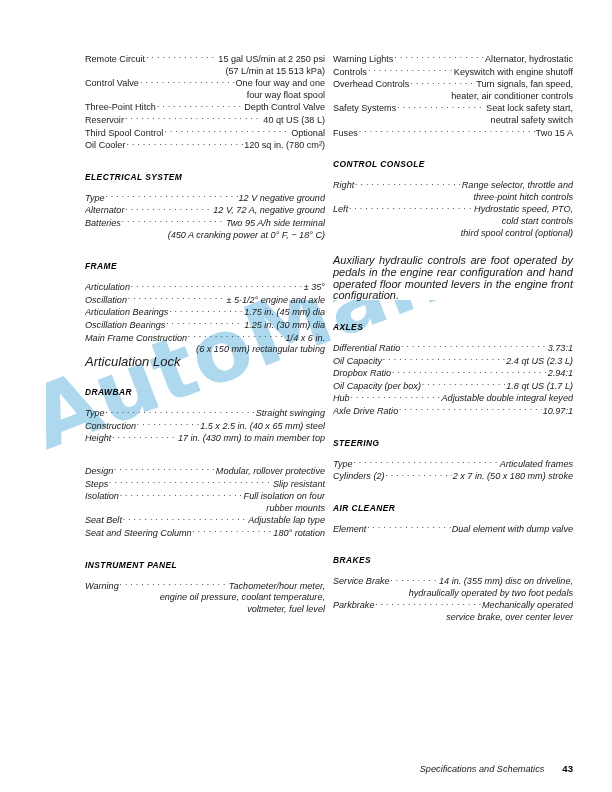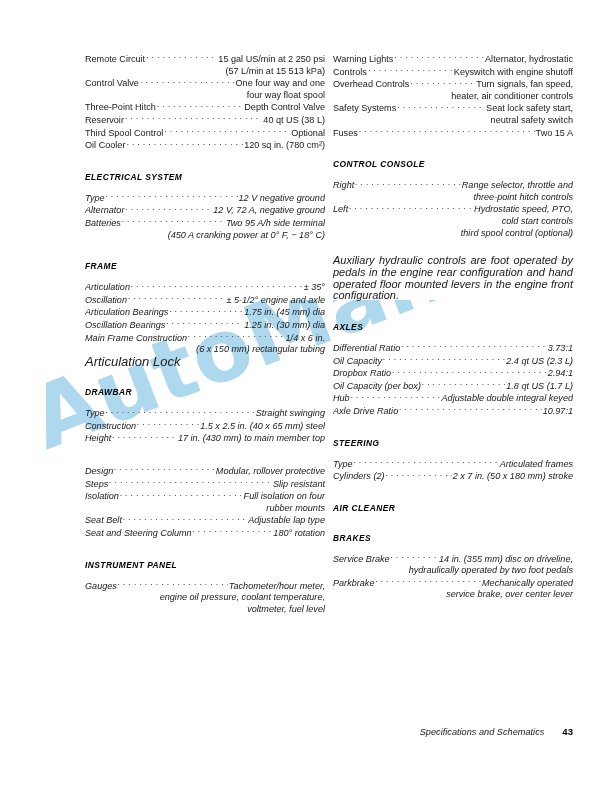--- a/index.html
+++ b/index.html
@@ -110,21 +110,21 @@
     line-height: 11.7px;
     text-align: justify;
     text-align-last: left;
     margin: 0;
   }
 
   
   #footer {
     position: absolute;
     left: 333px;
-    top: 726px;
+    top: 763px;
     width: 240px;
     display: flex;
     justify-content: flex-end;
     align-items: baseline;
   }
   #footer .f-title {
     font-size: 9.2px;
     font-style: italic;
     color: #1a1a1a;
     margin-right: 18px;
@@ -280,21 +280,21 @@
       <div class="spec">
         <span class="lbl">Seat and Steering Column</span>
         <span class="leader"></span>
         <span class="val">180° rotation</span>
       </div>
     </div>
 
     <div class="block gap-before-title">
       <h2 class="section-title">INSTRUMENT PANEL</h2>
       <div class="spec">
-        <span class="lbl">Gauges</span>
+        <span class="lbl">Warning</span>
         <span class="leader"></span>
         <span class="val">Tachometer/hour meter,</span>
       </div>
       <div class="cont">engine  oil  pressure,  coolant  temperature,</div>
       <div class="cont">voltmeter, fuel level</div>
     </div>
 
   </div>
 
   <div class="col col-right">
@@ -396,20 +396,25 @@
       </div>
       <div class="spec">
         <span class="lbl">Cylinders (2)</span>
         <span class="leader"></span>
         <span class="val">2  x  7 in. (50  x  180 mm) stroke</span>
       </div>
     </div>
 
     <div class="block gap-before-title">
       <h2 class="section-title">AIR CLEANER</h2>
+      <div class="spec">
+        <span class="lbl">Element</span>
+        <span class="leader"></span>
+        <span class="val">Dual element with dump valve</span>
+      </div>
     </div>
 
     <div class="block gap-before-title">
       <h2 class="section-title">BRAKES</h2>
       <div class="spec">
         <span class="lbl">Service Brake</span>
         <span class="leader"></span>
         <span class="val">14 in. (355 mm) disc on driveline,</span>
       </div>
       <div class="cont">hydraulically operated by two foot pedals</div>

